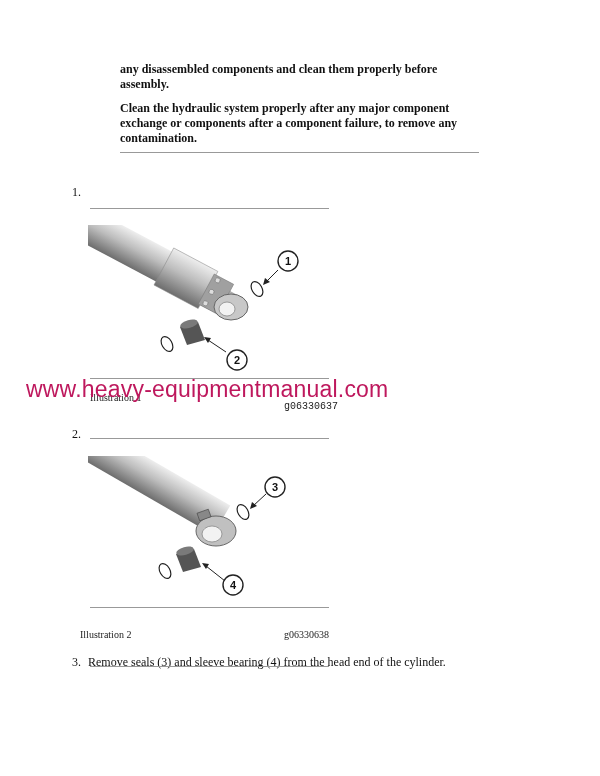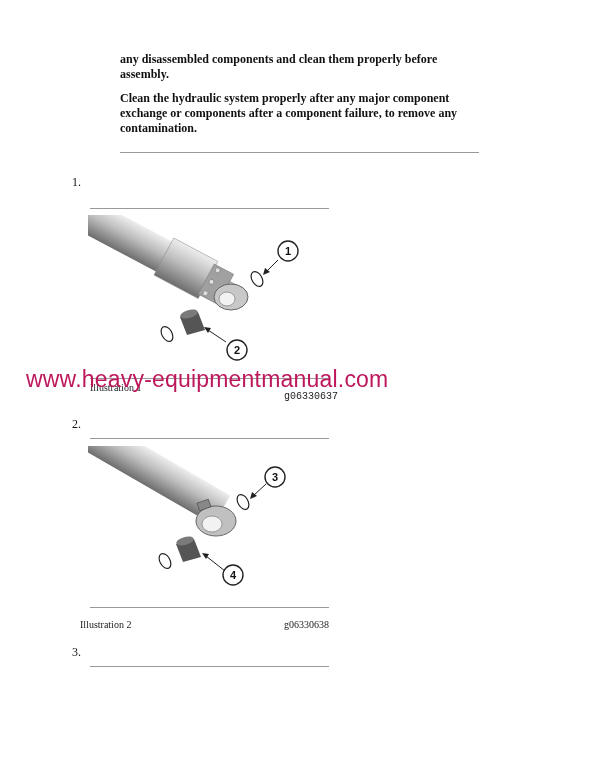--- a/index.html
+++ b/index.html
@@ -1,17 +1,17 @@
 <!DOCTYPE html>
 <html><head>
 <meta charset="utf-8">
 <style>
   html, body { margin:0; padding:0; background:#ffffff; }
   body { width:600px; height:776px; position:relative; overflow:hidden; font-family:"Liberation Serif", serif; color:#111; }
-  .abs { position:absolute; }
+  .abs { position:absolute;margin-top:10px; }
   .bold-para { left:120px; font-weight:bold; font-size:12px; line-height:15px; width:360px; }
   .rule { position:absolute; height:1px; background:#999; }
   .step { left:72px; font-size:12px; line-height:15px; width:480px; }
   .step .num { position:absolute; left:0; top:0; }
   .step .txt { position:absolute; left:16px; top:0; width:460px; }
   .caption { font-size:10px; color:#222; }
   .watermark { left:26px; top:366px; font-family:Liberation Sans, sans-serif; font-size:23px; color:#be185d; white-space:nowrap; letter-spacing:0.2px; }
   svg text { font-family:"Liberation Sans", sans-serif; }
 </style>
 </head>
@@ -107,14 +107,15 @@
       <text x="145" y="133" text-anchor="middle" font-size="11" font-weight="bold" fill="#111">4</text>
     </g>
   </svg>
 </div>
 <div class="rule" style="left:90px; top:607px; width:239px;"></div>
 <div class="abs caption" style="left:80px; top:619px;">Illustration 2</div>
 <div class="abs caption" style="left:284px; top:619px;">g06330638</div>
 
 <div class="abs step" style="top:645px; height:16px;">
   <span class="num">3.</span>
+  <span class="txt">Remove seals (3) and sleeve bearing (4) from the head end of the cylinder.</span>
 </div>
 <div class="rule" style="left:90px; top:666px; width:239px;"></div>
 
 </body></html>

